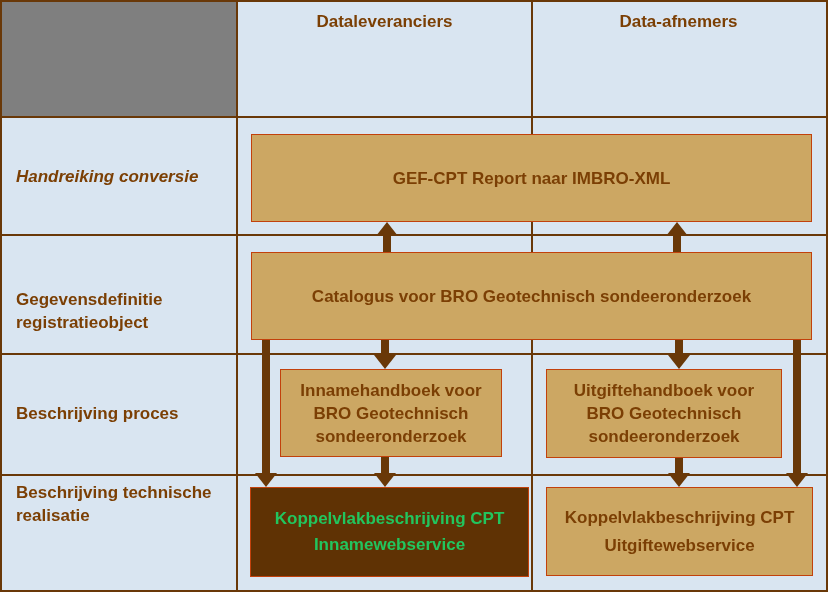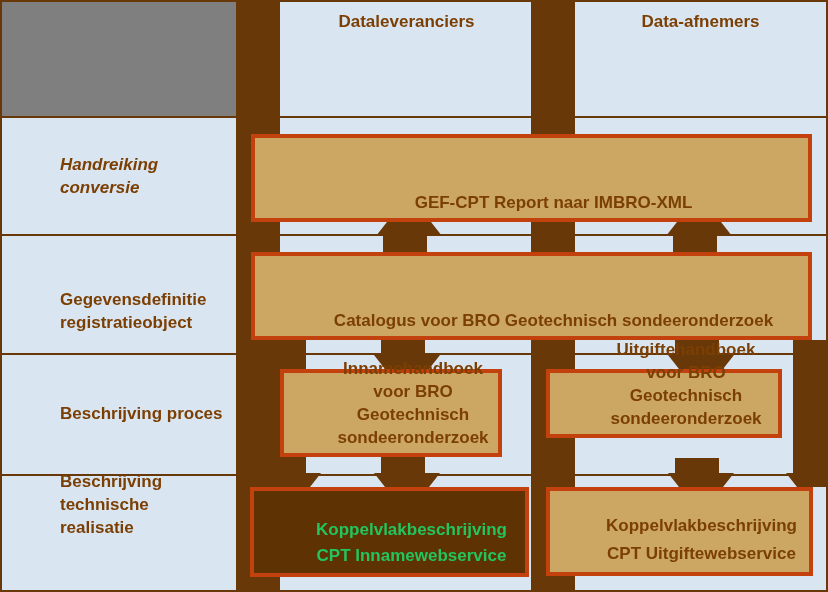--- a/index.html
+++ b/index.html
@@ -1,16 +1,16 @@
 <!DOCTYPE html>
 <html><head>
 <meta charset="utf-8">
 <style>
   html,body { margin:0; padding:0; background:#ffffff; }
-  * { box-sizing:border-box;padding-left:44px; }
+  * { box-sizing:border-box; }
   .diagram {
     position:relative;
     width:828px; height:592px;
     background:#D9E5F1;
     border:2px solid #693808;
     font-family:"Liberation Sans", sans-serif;
     font-weight:bold;
     color:#7B3F04;
     overflow:hidden;
   }
@@ -41,30 +41,30 @@
     font-size:17px; line-height:23px;
   }
   .rl1 { top:114px; height:120px;font-style:italic; }
   .rl2 { top:232px; height:119px;margin-top:17px; }
   .rl3 { top:351px; height:121px;border-radius:16px; }
   .rl4 { top:444px; height:116px; }
   
   .box {
     position:absolute;
     background:#CCA763;
-    border:4px solid #c2410c;
-    display:flex; align-items:flex-end; justify-content:center;
+    border:1px solid #c2410c;
+    display:flex; align-items:center; justify-content:center;
     text-align:center;
     font-size:17px; line-height:23px;
     padding:4px 10px;
   }
   .box-gef        { left:249px; top:132px; width:561px; height:88px; }
   .box-catalogus  { left:249px; top:250px; width:561px; height:88px; }
   .box-ihb        { left:278px; top:367px; width:222px; height:88px; }
-  .box-uhb        { left:544px; top:367px; width:236px; height:69px; }
+  .box-uhb        { left:544px; top:367px; width:236px; height:89px; }
   .box-kin        { left:248px; top:485px; width:279px; height:90px; background:#5F3204; color:#22c55e; line-height:26px; }
   .box-kuit       { left:544px; top:485px; width:267px; height:89px; line-height:28px; }
   
   .shaft { position:absolute; width:8px; background:#693808; }
   .head  { position:absolute; width:0; height:0; border-left:11px solid transparent; border-right:11px solid transparent; }
   .head-up   { border-bottom:14px solid #693808; }
   .head-down { border-top:14px solid #693808; }
   .a1h { left:374px; top:220px; }  .a1s { left:381px; top:232px; height:18px; }
   .a2h { left:664px; top:220px; }  .a2s { left:671px; top:232px; height:18px; }
   .a3s { left:260px; top:338px; height:134px; } .a3h { left:253px; top:471px; }

